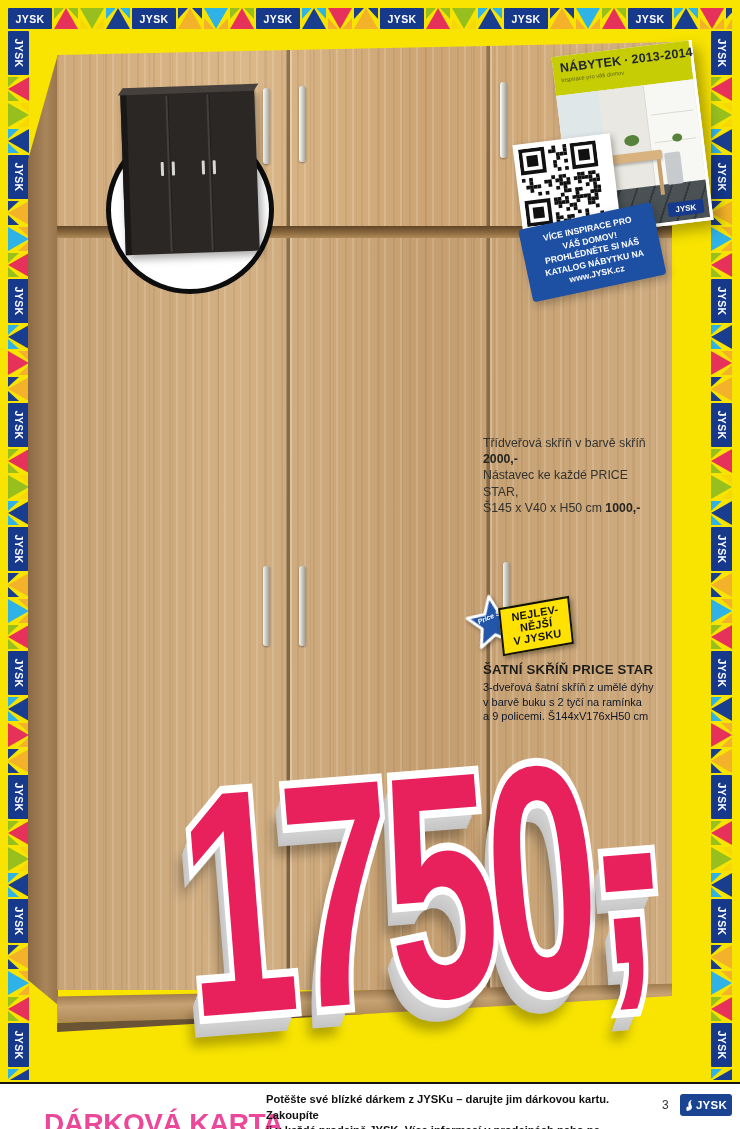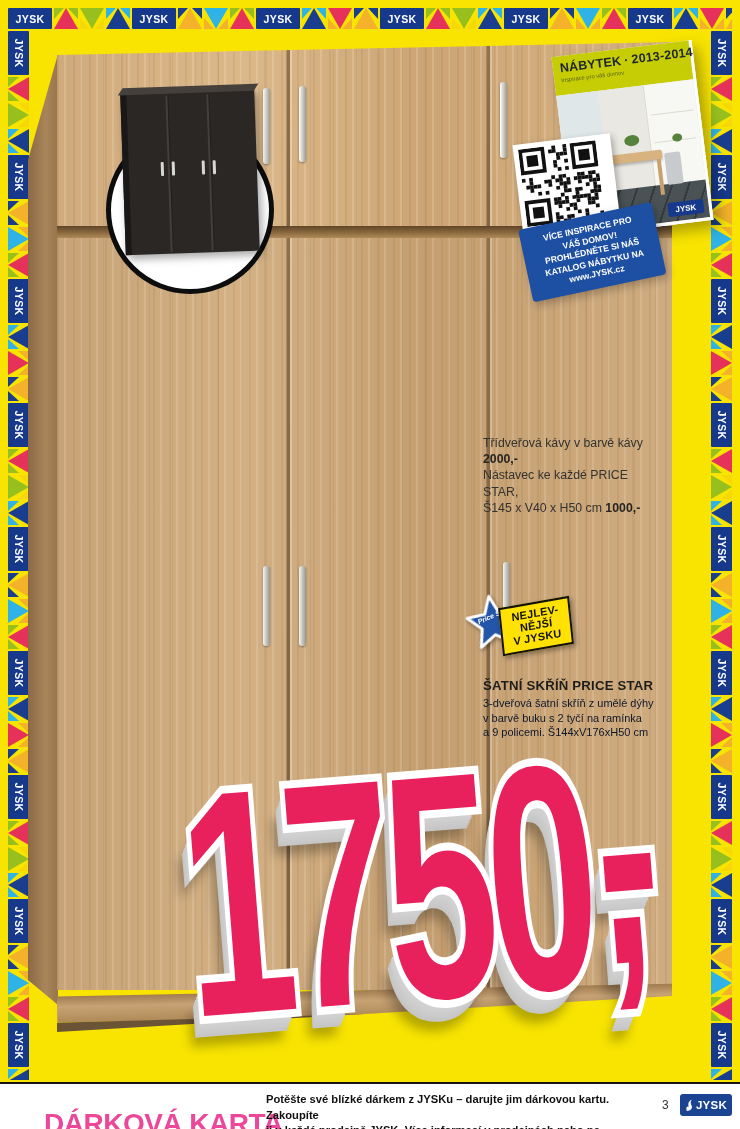--- a/index.html
+++ b/index.html
@@ -88,21 +88,21 @@
   
   .note{position:absolute;left:483px;top:435px;width:180px;font-size:12.3px;color:#33322e;line-height:1.32;}
   .note b{font-weight:800;color:#262522;}
   .star-badge{position:absolute;left:466px;top:594px;width:54px;height:54px;transform:rotate(-10deg);}
   .star-badge svg{display:block;width:100%;height:100%;filter:drop-shadow(1px 2px 2px rgba(0,0,0,.4));}
   .star-label{position:absolute;left:10px;top:18px;width:36px;color:#fff;font-size:7px;font-weight:800;
     font-style:italic;text-align:center;transform:rotate(-14deg);line-height:1.1;}
   .tag{position:absolute;left:500px;top:602px;background:#FFE103;border:2.5px solid #121212;
     padding:4px 10px;transform:rotate(-10deg) skewX(-4deg);box-shadow:2px 3px 5px rgba(0,0,0,.35);}
   .tag-line{font-size:11px;font-weight:800;color:#121212;text-align:center;line-height:1.08;letter-spacing:.2px;}
-  .product{position:absolute;left:483px;top:662px;width:195px;margin-top:16px;}
+  .product{position:absolute;left:483px;top:662px;width:195px;}
   .product-title{font-size:13.2px;font-weight:800;color:#1e1d1b;letter-spacing:.2px;margin-bottom:3px;}
   .product-line{font-size:11px;color:#0f172a;line-height:1.33;}
   
   .big-price{position:absolute;left:186px;top:768px;width:540px;height:330px;transform:rotate(-4.5deg);}
   .price-layer{position:absolute;left:0;top:0;white-space:nowrap;font-weight:800;
     font-size:320px;line-height:235px;letter-spacing:-14px;
     transform:scaleX(.62);transform-origin:left top;display:flex;align-items:flex-start;}
   .price-back{color:#fff;-webkit-text-stroke:16px #fff;
     text-shadow:-2px 2px #d7d7d7,-4px 5px #d5d5d5,-7px 8px #d2d2d2,-9px 11px #d0d0d0,
       -11px 13px #cecece,-13px 16px #cbcbcb,-15px 18px #c9c9c9,-17px 21px #c6c6c6,
@@ -861,21 +861,21 @@
     <div class="qr-text">
         <div class="qr-line">VÍCE INSPIRACE PRO</div>
         <div class="qr-line">VÁŠ DOMOV!</div>
         <div class="qr-line">PROHLÉDNĚTE SI NÁŠ</div>
         <div class="qr-line">KATALOG NÁBYTKU NA</div>
         <div class="qr-line">www.JYSK.cz</div>
       </div>
   </div>
 
   <div class="note">
-    <span>Třídveřová kávy v barvě kávy </span><b>2000,-</b><br>
+    <span>Třídveřová skříň v barvě skříň </span><b>2000,-</b><br>
     <span>Nástavec ke každé PRICE STAR,</span><br>
     <span>Š145 x V40 x H50 cm </span><b>1000,-</b>
   </div>
 
   <div class="star-badge">
     <svg viewBox="0 0 54 54">
       <polygon points="27,2 34,19 52,20 39,33 43,51 27,41 11,51 15,33 2,20 20,19" fill="#2356A8" stroke="#ffffff" stroke-width="3" stroke-linejoin="round"></polygon>
     </svg>
     <div class="star-label">Price Star</div>
   </div>

